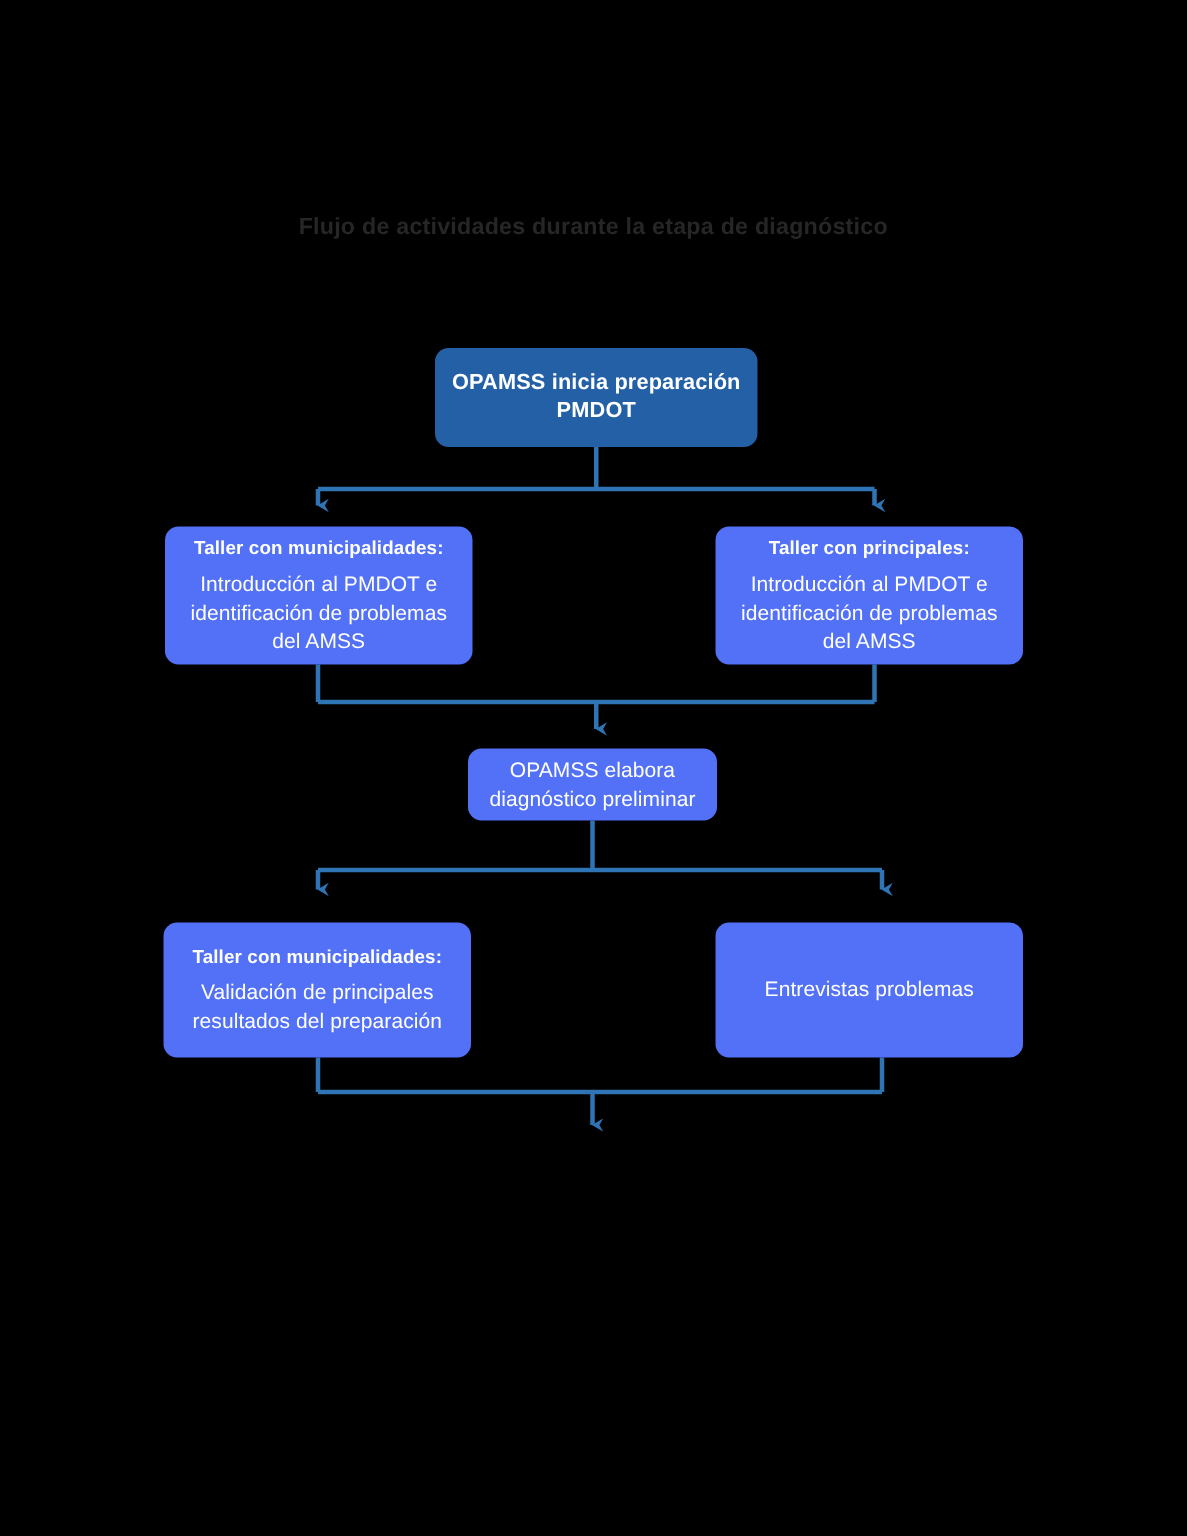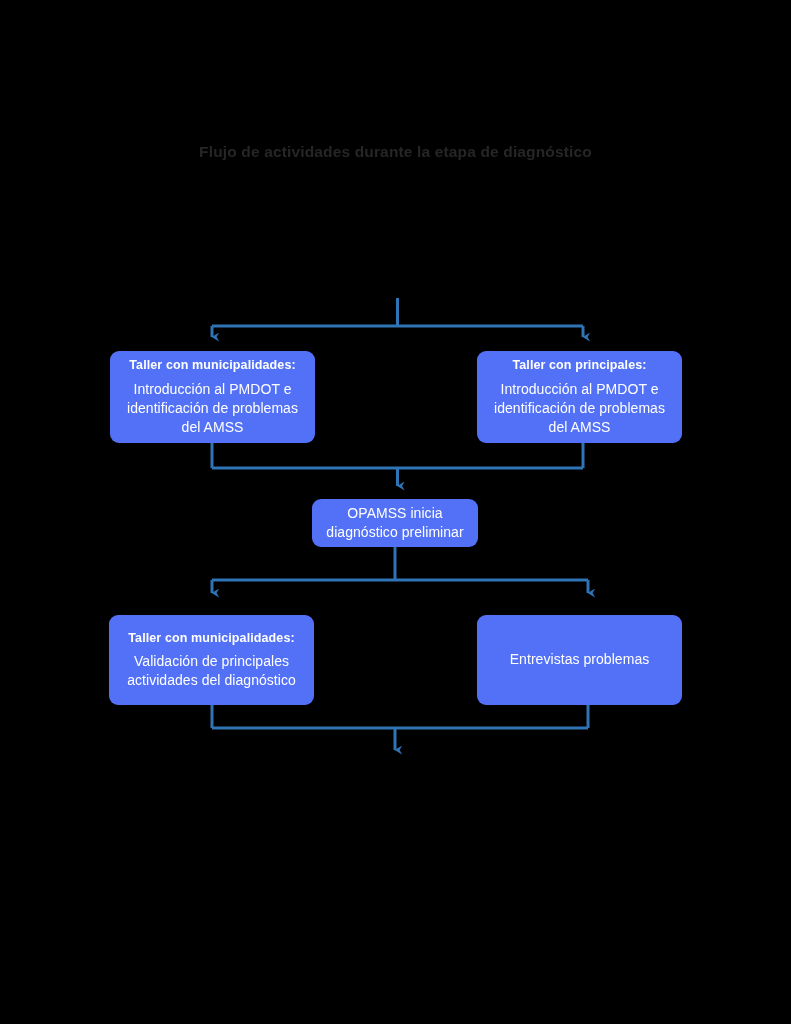--- a/index.html
+++ b/index.html
@@ -136,38 +136,41 @@
       <g>
         <path d="M212,695 L212,718"></path>
         <path d="M588,695 L588,718"></path>
         <path d="M212,718 L588,718"></path>
         <path d="M395,718 L395,740" marker-end="url(#arrowhead)"></path>
       </g>
 
     </g>
   </svg>
 
+  <div id="node-start" class="node primary">
+    <div class="hd">OPAMSS inicia preparación PMDOT</div>
+  </div>
 
   <div id="node-wk-muni-1" class="node secondary">
     <div class="hd">Taller con municipalidades:</div>
     <div class="bd">Introducción al PMDOT e identificación de problemas del AMSS</div>
   </div>
 
   <div id="node-wk-inst" class="node secondary">
     <div class="hd">Taller con principales:</div>
     <div class="bd">Introducción al PMDOT e identificación de problemas del AMSS</div>
   </div>
 
   <div id="node-prelim" class="node secondary">
-    <div class="bd">OPAMSS inicia diagnóstico preliminar</div>
+    <div class="bd">OPAMSS elabora diagnóstico preliminar</div>
   </div>
 
   <div id="node-wk-muni-2" class="node secondary">
     <div class="hd">Taller con municipalidades:</div>
-    <div class="bd">Validación de principales actividades del diagnóstico</div>
+    <div class="bd">Validación de principales resultados del preparación</div>
   </div>
 
   <div id="node-interviews" class="node secondary">
     <div class="bd">Entrevistas problemas</div>
   </div>
 
 
 </div>
 
 </body></html>

